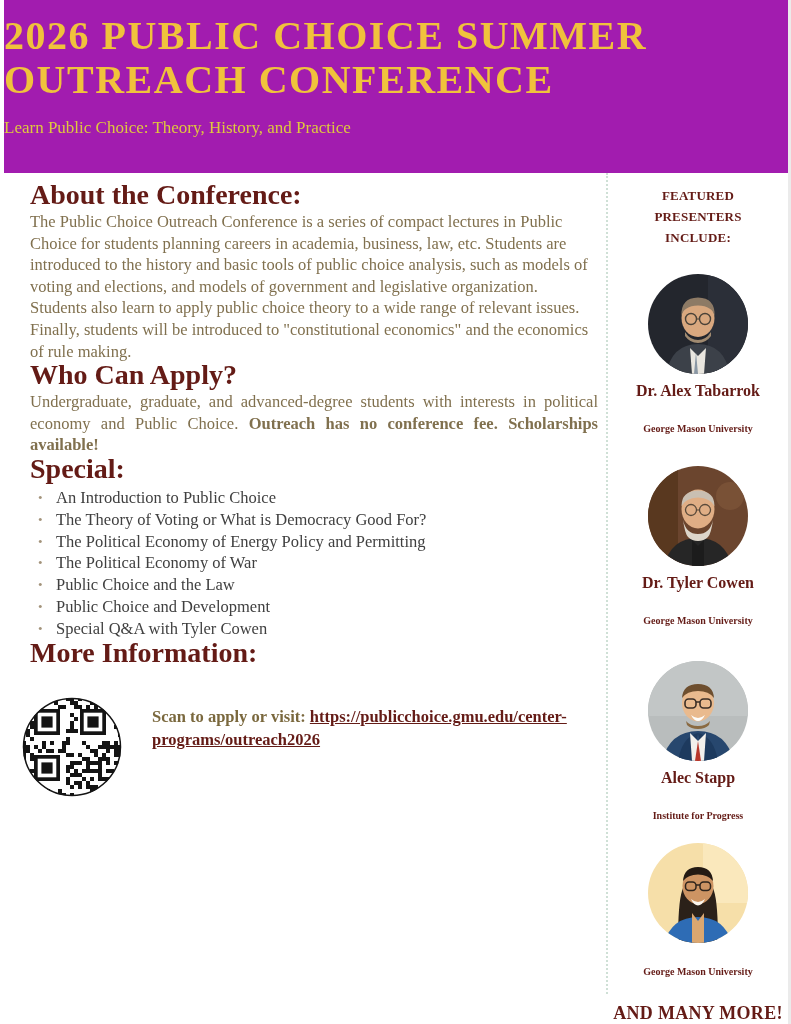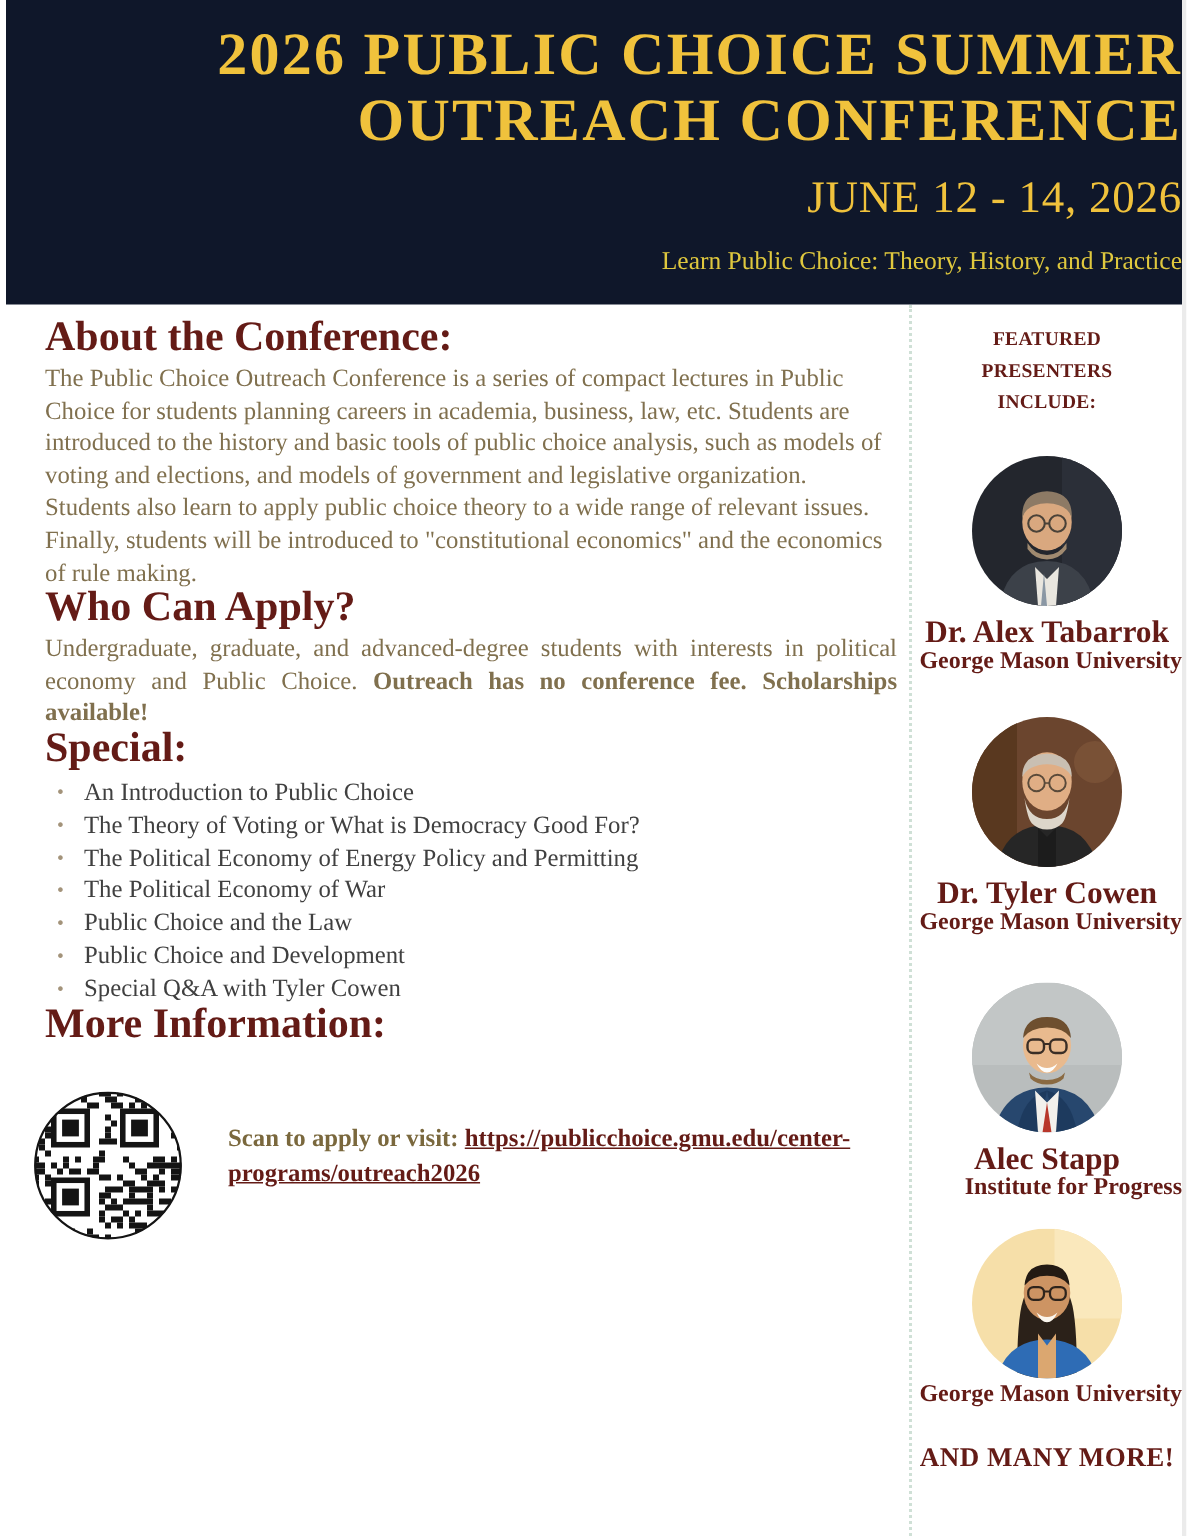--- a/index.html
+++ b/index.html
@@ -8,23 +8,23 @@
     width:791px;height:1024px;
     box-sizing:border-box;
     background:#ffffff;
     border-right:3px solid #ebebeb;
     font-family:"Liberation Serif", serif;
     overflow:hidden;
   }
   
   .banner{
     margin-left:4px;
-    height:203px;
-    background:#0f172a;
-    text-align:right;
+    height:173px;
+    background:#a21caf;
+    text-align:left;
     overflow:hidden;
   }
   .banner .title{
     margin-top:14px;
     font-size:40px;
     line-height:44px;
     font-weight:bold;
     letter-spacing:1.5px;
     color:#F0C23C;
   }
@@ -109,21 +109,21 @@
     display:flex;
     align-items:flex-start;
   }
   .qr-wrap{
     width:100px;height:100px;
     margin-left:-8px;
     flex:0 0 auto;
   }
   .scan-text{
     margin-left:30px;
-    margin-top:20px;
+    margin-top:8px;
     width:440px;
     font-size:16.5px;
     line-height:23px;
     font-weight:bold;
   }
   .scan-label{color:#7A683D;}
   .scan-url{
     color:#641B16;
     text-decoration:underline;
     cursor:pointer;
@@ -141,49 +141,47 @@
   .presenter.p4{margin-top:20px;}
   .photo{
     width:100px;height:100px;
     border-radius:50%;
     margin:0 auto;
     overflow:hidden;
   }
   .photo svg{display:block;width:100px;height:100px;}
   .pname{
     margin-top:8px;
-    font-size:21px;
+    font-size:16px;
     line-height:18px;
     font-weight:bold;
   }
   .porg{
-    margin-top:3px;
-    font-size:16px;
+    margin-top:21px;
+    font-size:10px;
     line-height:15px;
     font-weight:bold;
-    text-align:right;
   }
   .sb-footer{
     margin-top:24px;
     font-size:18px;
     font-weight:bold;
     letter-spacing:0.3px;
   }
 </style>
 </head>
 <body>
 
 <div class="page">
 
   <div class="banner">
     <div class="title">
       <div>2026 PUBLIC CHOICE SUMMER</div>
       <div>OUTREACH CONFERENCE</div>
     </div>
-    <div class="dates">JUNE 12 - 14, 2026</div>
     <div class="tagline">Learn Public Choice: Theory, History, and Practice</div>
   </div>
 
   <div class="content">
 
     <div class="main">
 
       <h2 class="sec">About the Conference:</h2>
       <p class="body">The Public Choice Outreach Conference is a series of compact lectures in Public Choice for students planning careers in academia, business, law, etc. Students are introduced to the history and basic tools of public choice analysis, such as models of voting and elections, and models of government and legislative organization. Students also learn to apply public choice theory to a wide range of relevant issues. Finally, students will be introduced to "constitutional economics" and the economics of rule making.</p>
 

